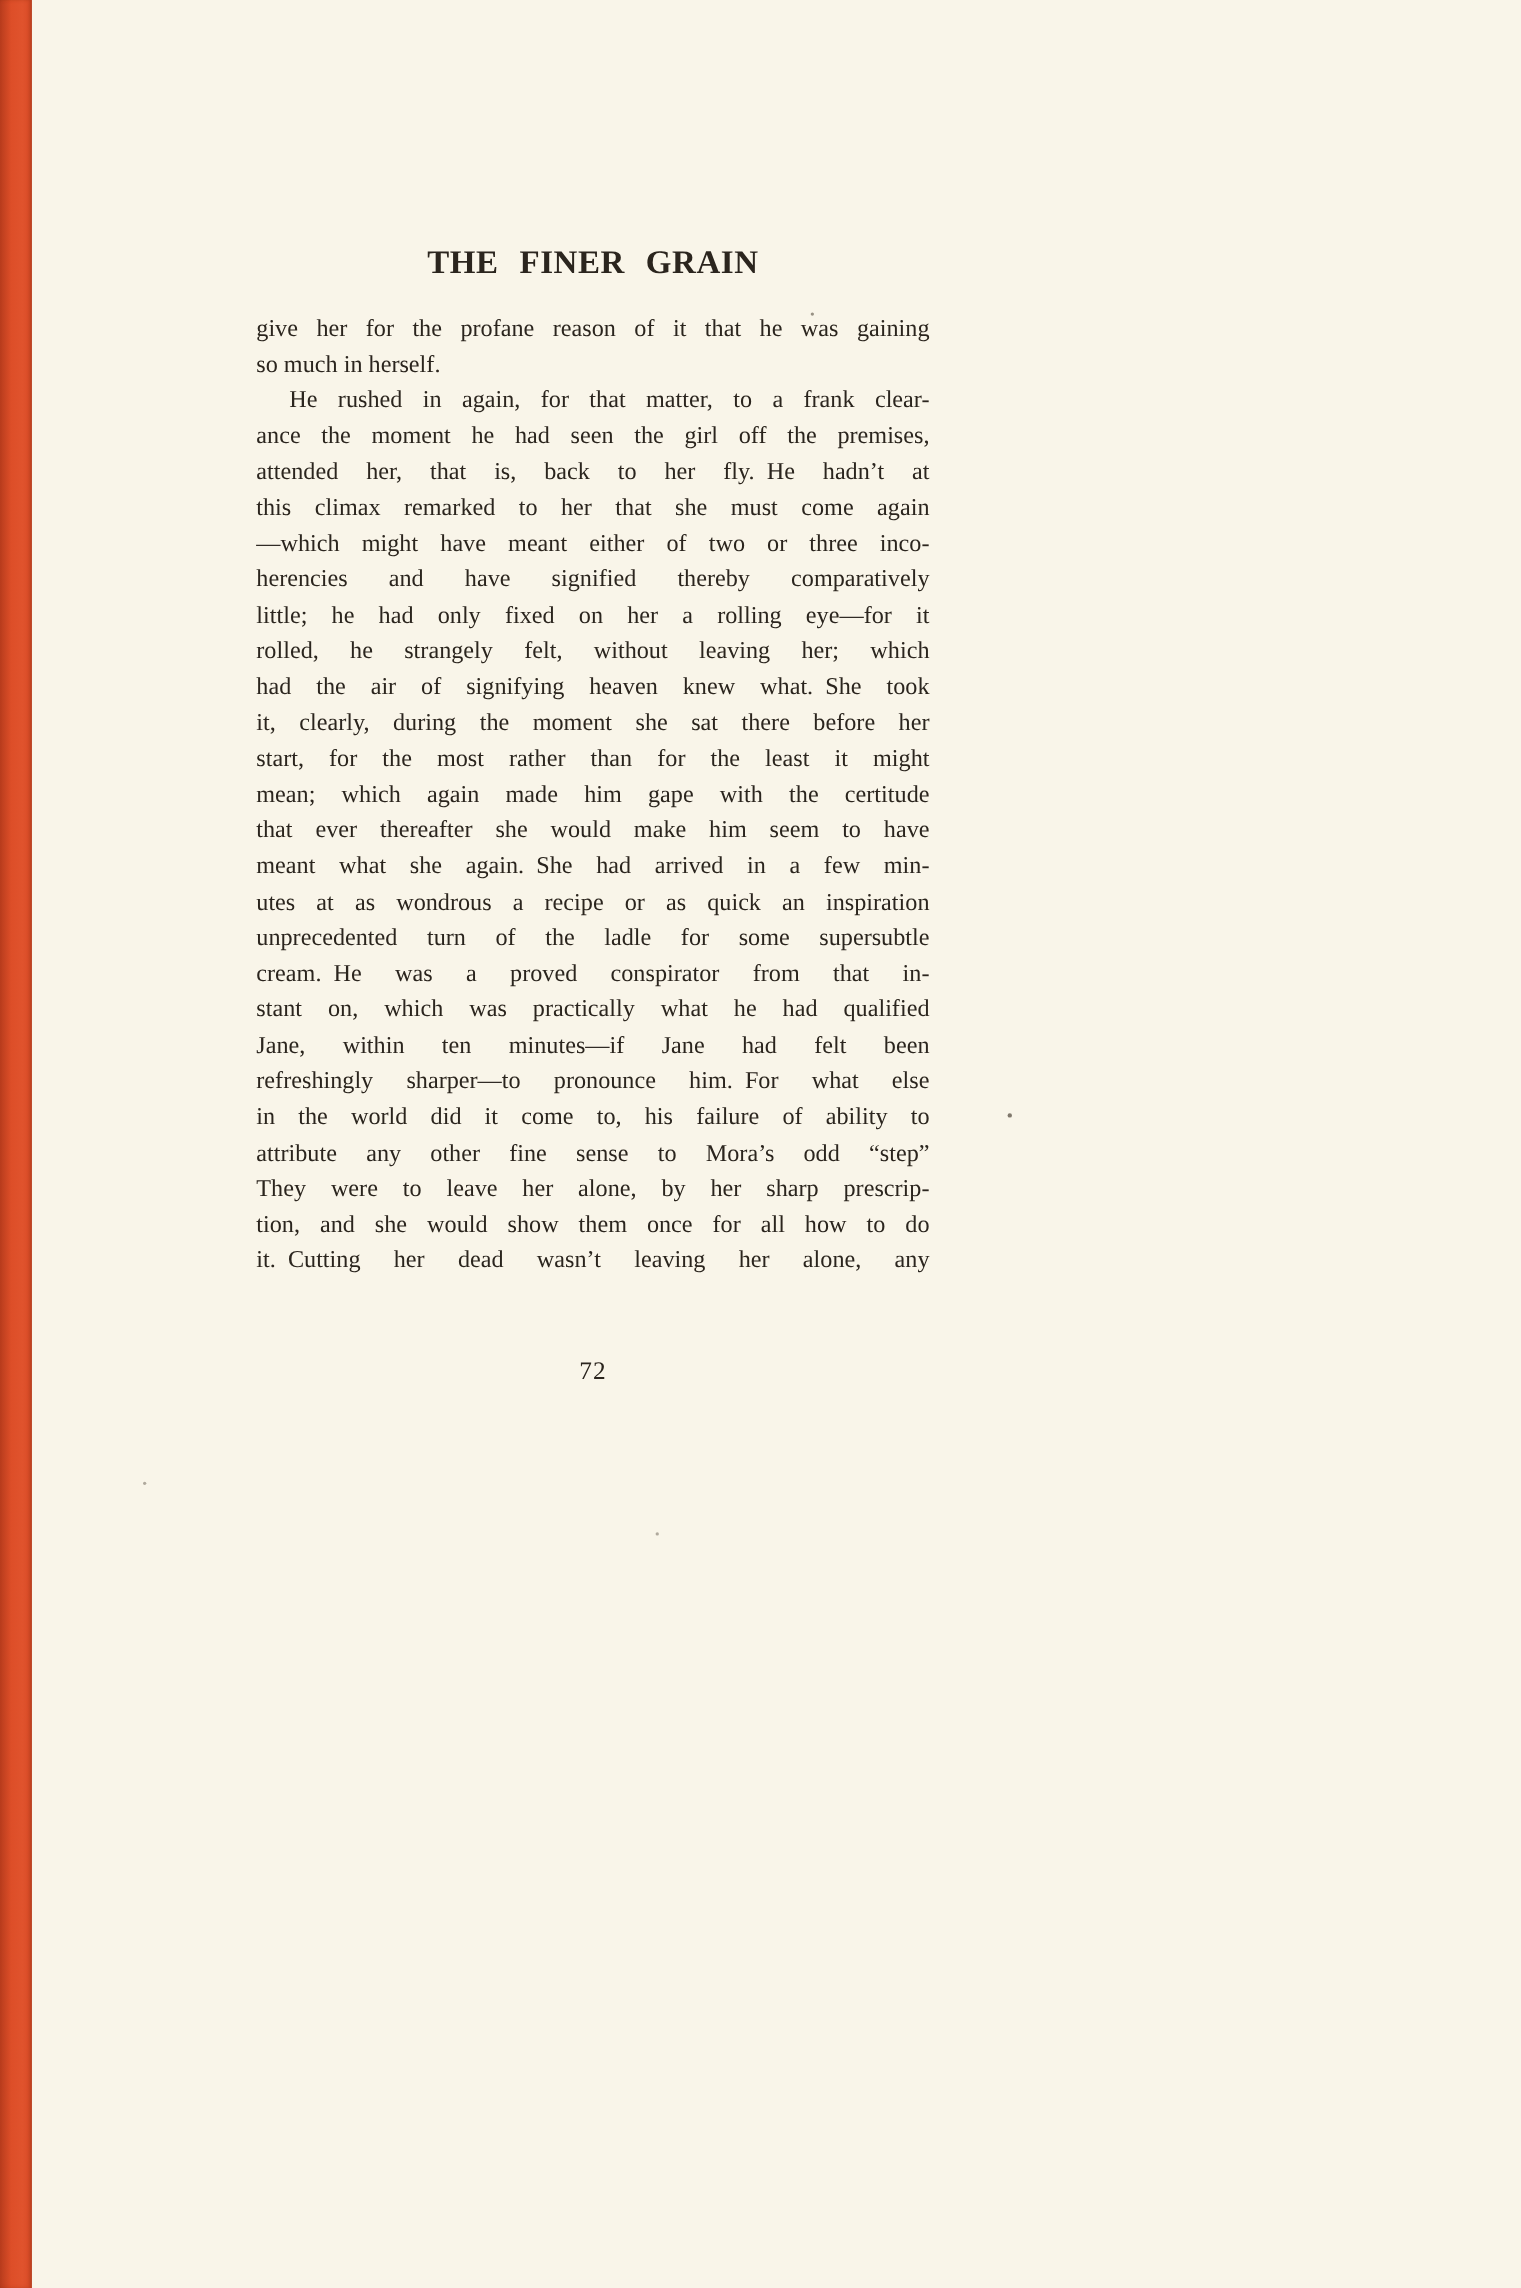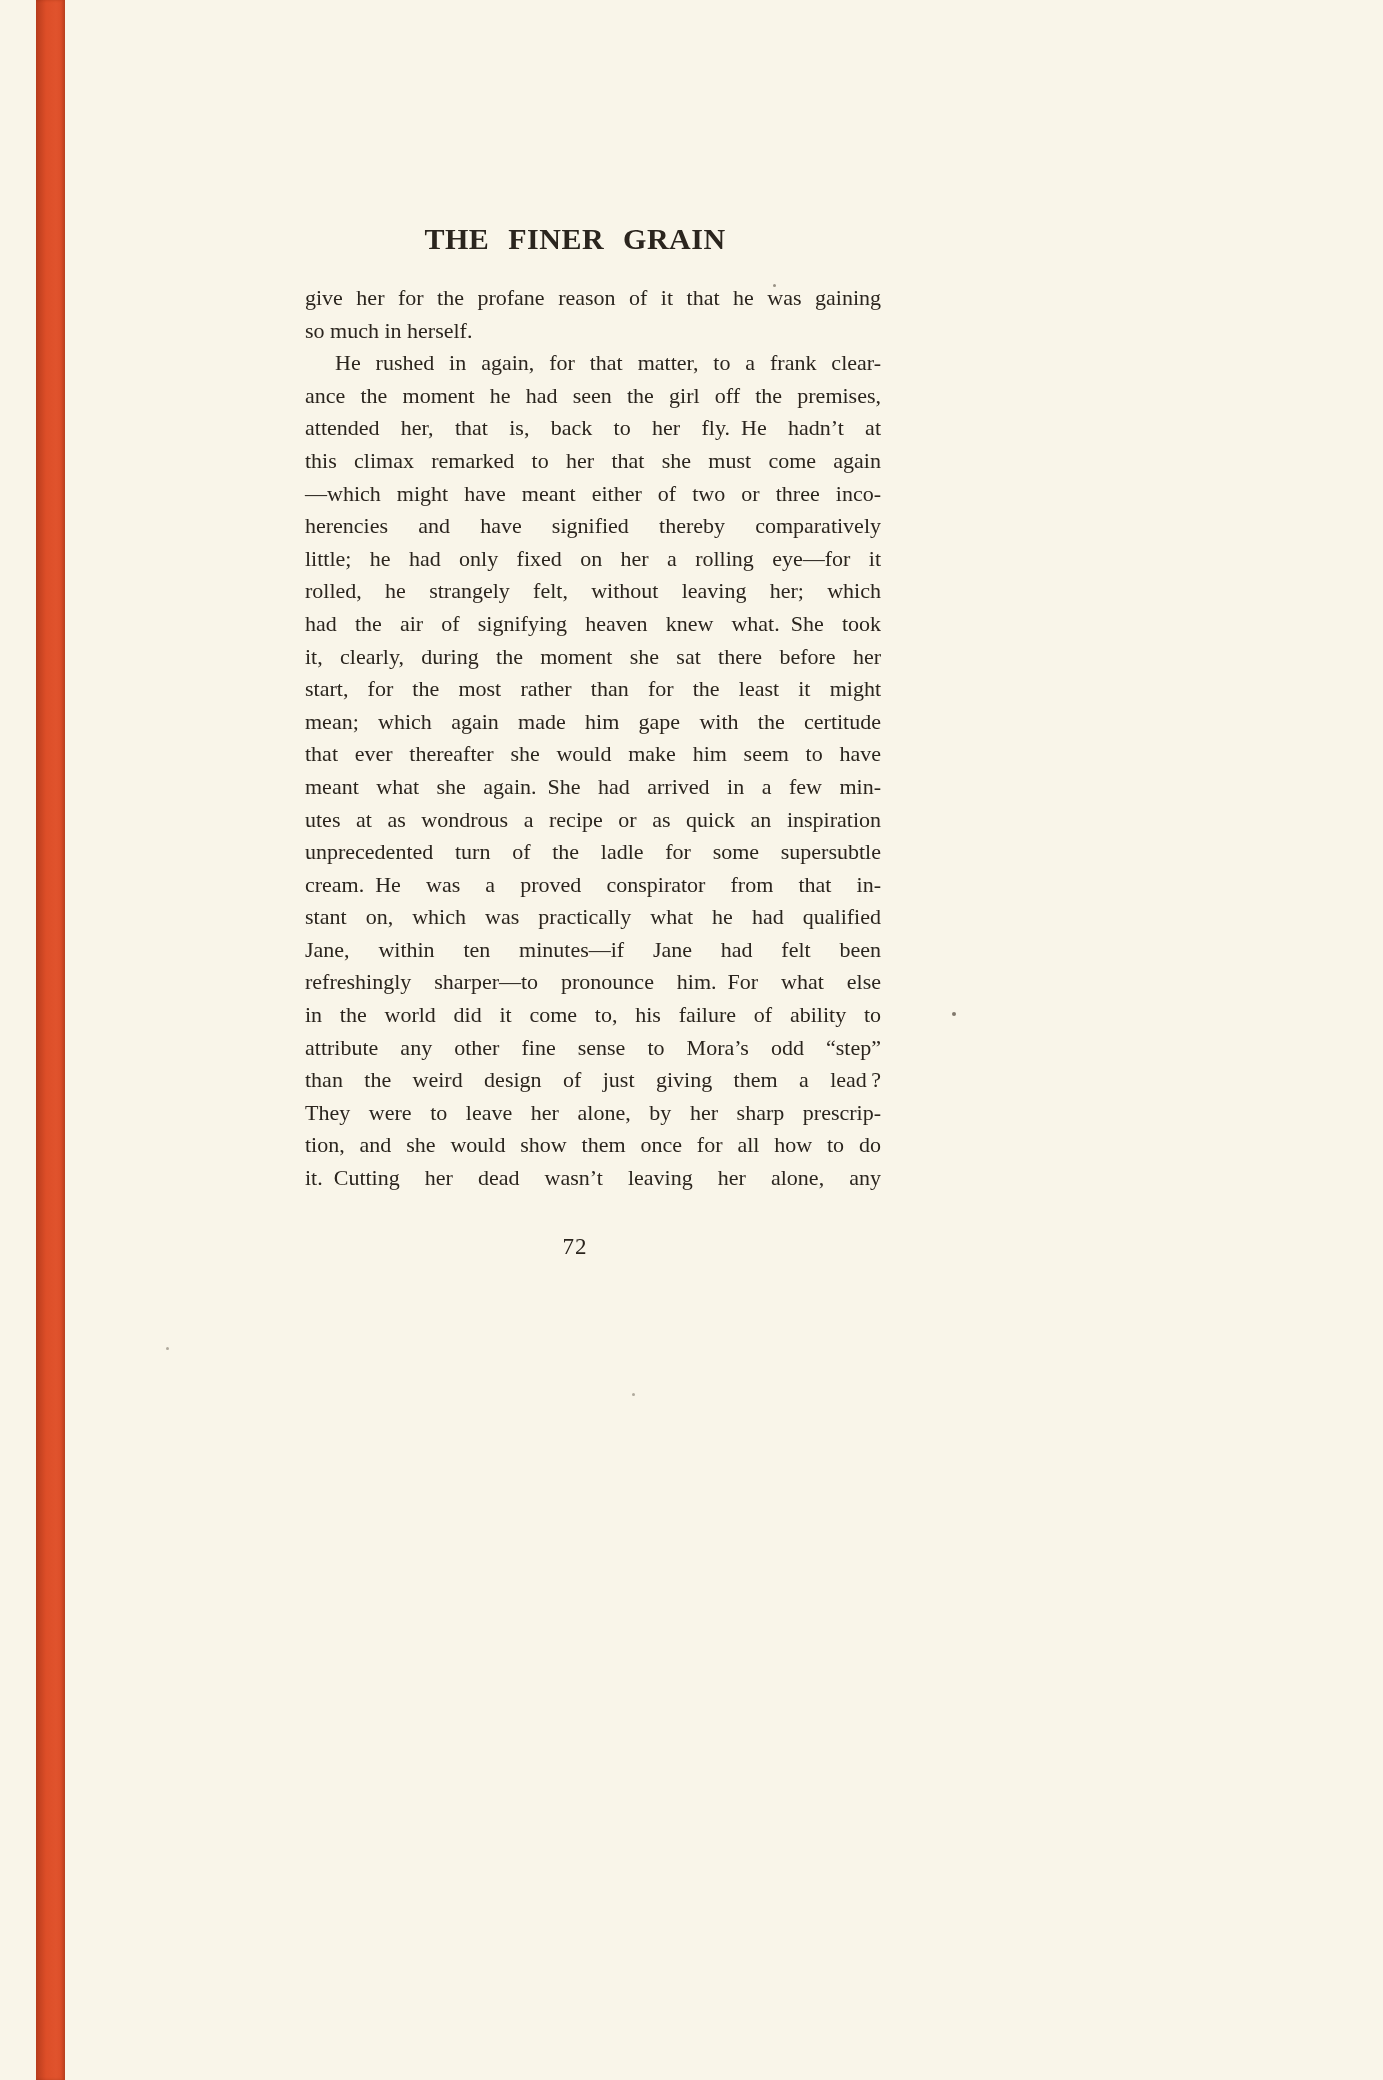--- a/index.html
+++ b/index.html
@@ -1,20 +1,20 @@
 <!DOCTYPE html>
 <html style="--paper: #f9f5e9; --ink: #2b251e; --binding: #dd4e28;"><head>
 <meta charset="utf-8">
 <style>
   :root{
     --paper:#f9f5e9;
     --ink:#2b251e;
     --binding:#dd4e28;
   }
-  *{box-sizing:border-box;margin-left:36px;}
+  *{box-sizing:border-box;}
   html,body{margin:0;padding:0;}
   body{
     width:1383px;
     height:2080px;
     position:relative;
     background:var(--paper);
     font-family:"Liberation Serif","DejaVu Serif",serif;
     color:var(--ink);
     overflow:hidden;
   }
@@ -100,21 +100,20 @@
   <div class="bl j">that ever thereafter she would make him seem to have</div>
   <div class="bl j">meant what she again. She had arrived in a few min-</div>
   <div class="bl j">utes at as wondrous a recipe or as quick an inspiration</div>
   <div class="bl j">unprecedented turn of the ladle for some supersubtle</div>
   <div class="bl j">cream. He was a proved conspirator from that in-</div>
   <div class="bl j">stant on, which was practically what he had qualified</div>
   <div class="bl j">Jane, within ten minutes—if Jane had felt been</div>
   <div class="bl j">refreshingly sharper—to pronounce him. For what else</div>
   <div class="bl j">in the world did it come to, his failure of ability to</div>
   <div class="bl j">attribute any other fine sense to Mora’s odd “step”</div>
-  <div class="bl j">than the weird design of just giving them a lead ?</div>
   <div class="bl j">They were to leave her alone, by her sharp prescrip-</div>
   <div class="bl j">tion, and she would show them once for all how to do</div>
   <div class="bl j">it. Cutting her dead wasn’t leaving her alone, any</div>
 </div>
 
 <div class="page-number">72</div>
 
 <div class="speck s1"></div>
 <div class="speck s2"></div>
 <div class="speck s3"></div>

